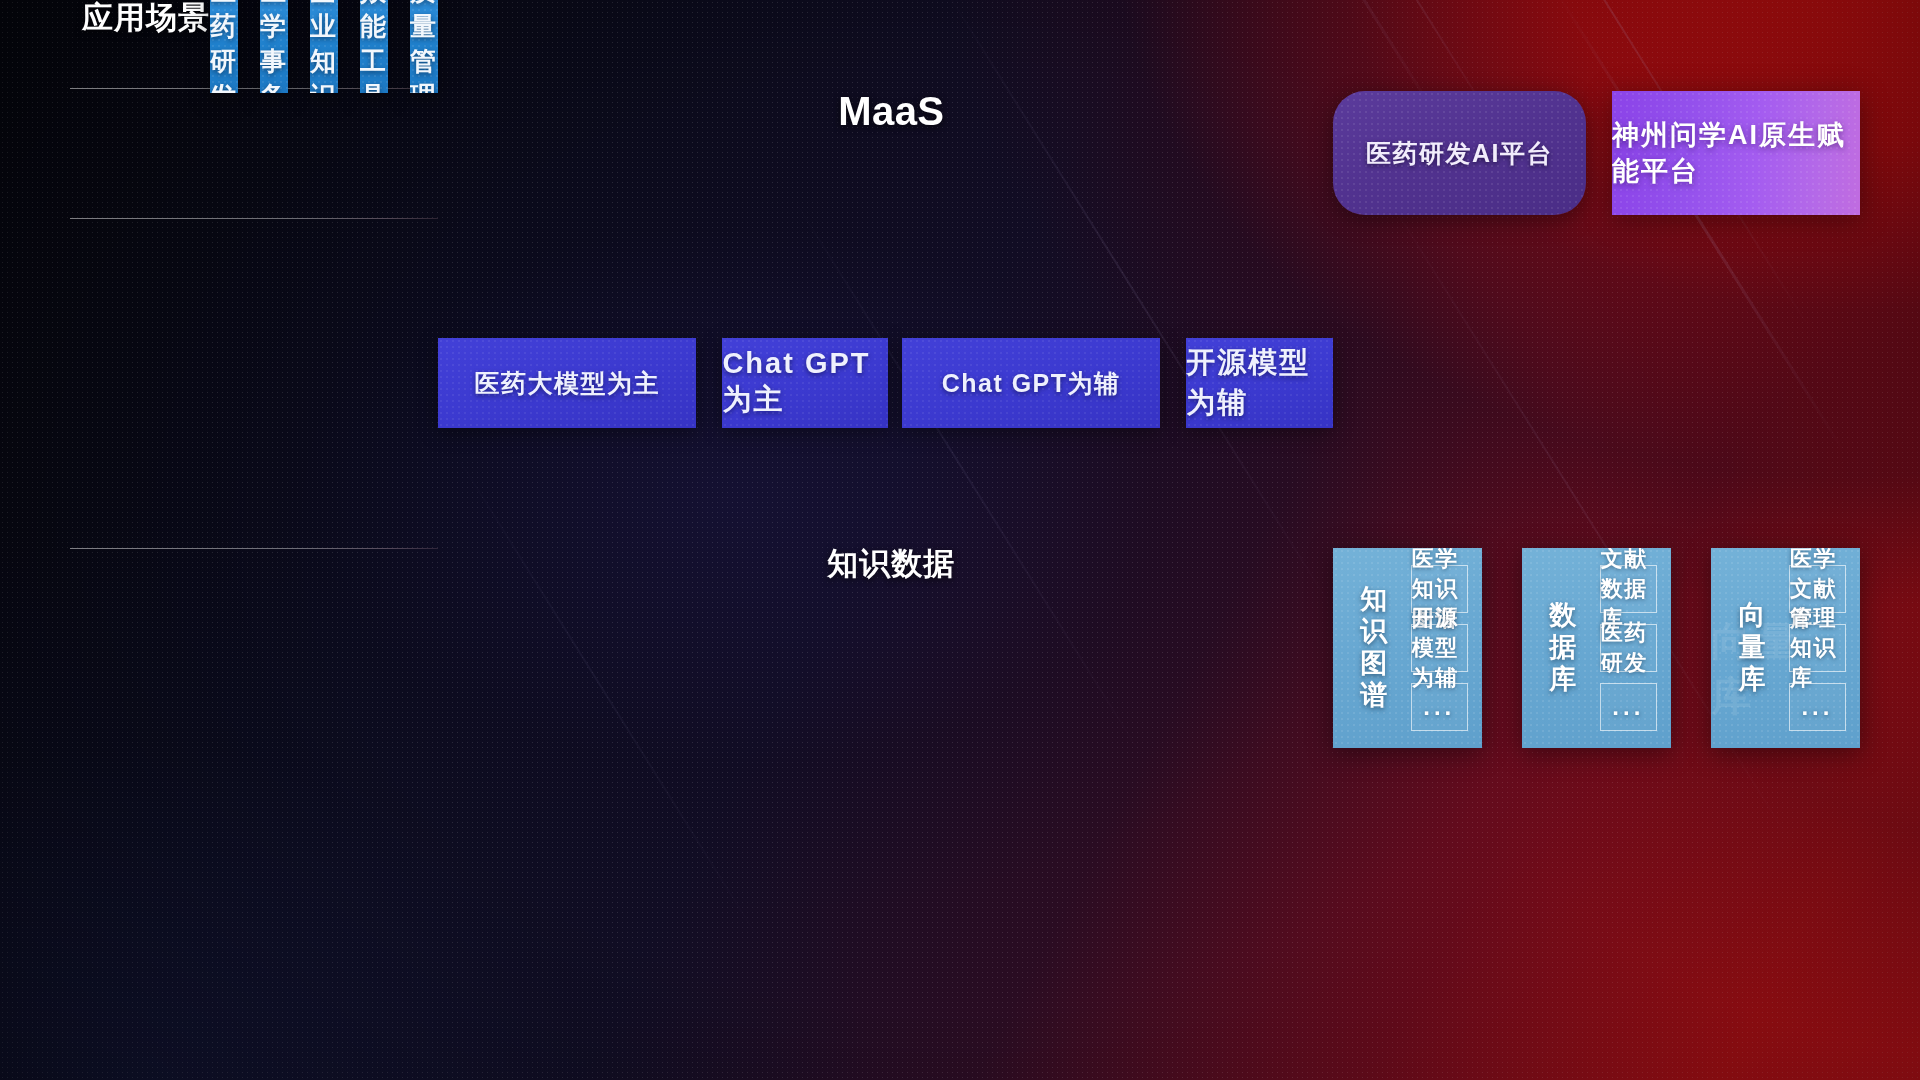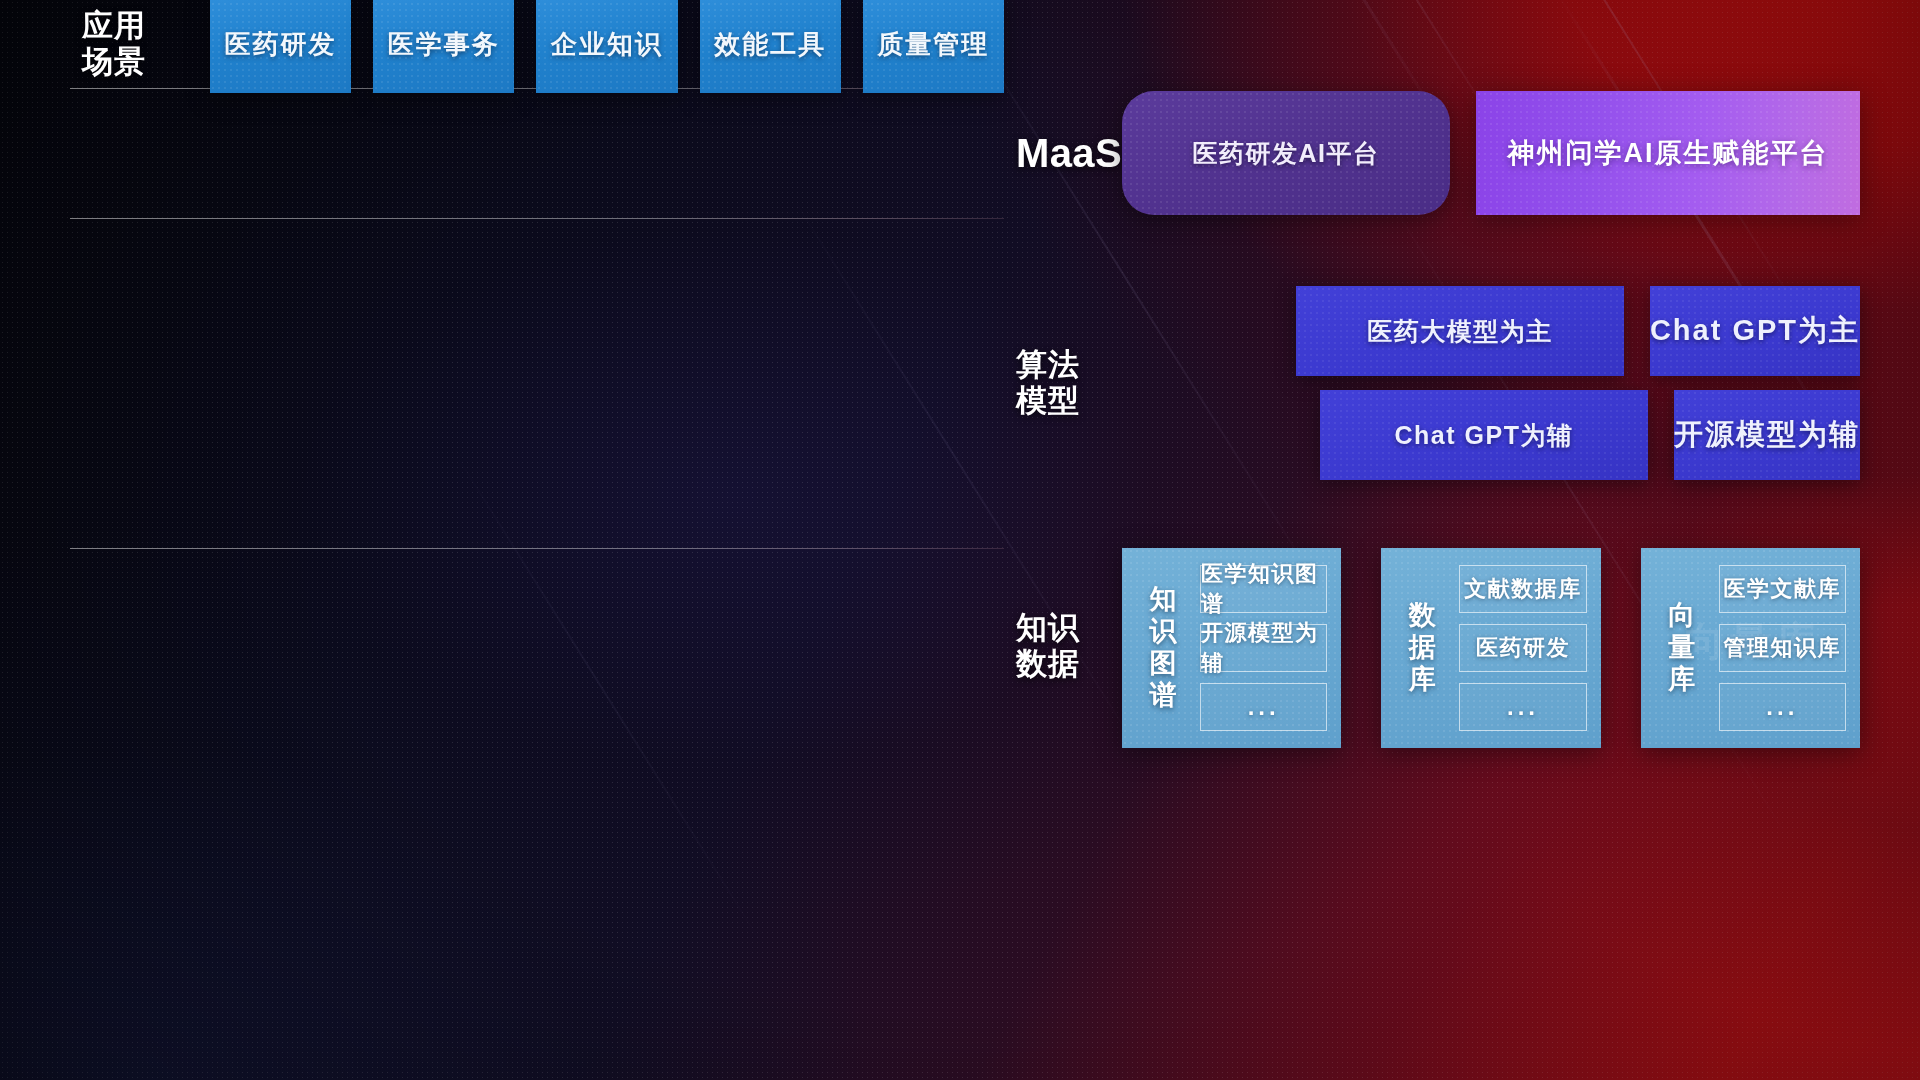--- a/index.html
+++ b/index.html
@@ -42,21 +42,21 @@
   #stage {
     position:absolute; inset:0; z-index:2;
     display:grid;
     grid-template-columns:140px 1fr;
     grid-template-rows:88px 130px 120px 210px 200px 4px;
     column-gap:0;
     padding:0 60px 0 70px;
   }
 
   .rowlabel {
-    display:flex; flex-direction:column;
+    display:flex; flex-direction:row;
     align-items:flex-start; justify-content:center;
     color:#ffffff; font-weight:700; font-size:31px;
     line-height:1.16; letter-spacing:1px;
     text-shadow:0 2px 7px rgba(0,0,0,.72);
     padding-left:12px;
   }
   .rowlabel.en { font-size:40px; letter-spacing:.4px; }
 
   .rowbody { display:flex; align-items:center; }
 
@@ -104,21 +104,21 @@
     box-shadow:0 5px 26px rgba(0,0,0,.36);
     position:relative; overflow:hidden;
   }
   .maas-left::after, .maas-right::after{
     content:""; position:absolute; inset:0; pointer-events:none;
     background-image:radial-gradient(rgba(255,255,255,.32) 0.7px, transparent 0.8px);
     background-size:6px 6px; opacity:.28;
   }
 
   
-  .algo-wrap { display:flex; flex-direction:column; gap:14px; width:100%;align-items:flex-end; }
+  .algo-wrap { display:flex; flex-direction:row; gap:14px; width:100%; }
   .algo-line { display:flex; gap:26px; align-items:center; }
   .algo-left {
     width:328px; height:90px;
     background:linear-gradient(165deg, #4240d8 0%, #3b39cf 55%, #3633c4 100%);
     display:flex; align-items:center; justify-content:center;
     color:#eef0fd; font-size:25px; font-weight:700; letter-spacing:1.5px;
     text-shadow:0 2px 5px rgba(6,8,50,.55);
     box-shadow:0 4px 18px rgba(0,0,0,.38);
     position:relative; overflow:hidden;
   }
@@ -222,24 +222,20 @@
 
   <div class="rowbody" style="grid-row:2;">
     <div class="maas">
       <div class="maas-left">医药研发AI平台</div>
       <div class="maas-right">神州问学AI原生赋能平台</div>
     </div>
   </div>
 
   <div class="divider" style="grid-row:3;"></div>
 
-  <div class="rowlabel" style="grid-row:3 / span 2;">
-    <span>算法</span>
-    <span>模型</span>
-  </div>
 
   <div class="rowbody" style="grid-row:3 / span 2;">
     <div class="algo-wrap">
       <div class="algo-line">
         <div class="algo-left">医药大模型为主</div>
         <div class="algo-right">Chat GPT为主</div>
       </div>
       <div class="algo-line">
         <div class="algo-left">Chat GPT为辅</div>
         <div class="algo-right">开源模型为辅</div>

